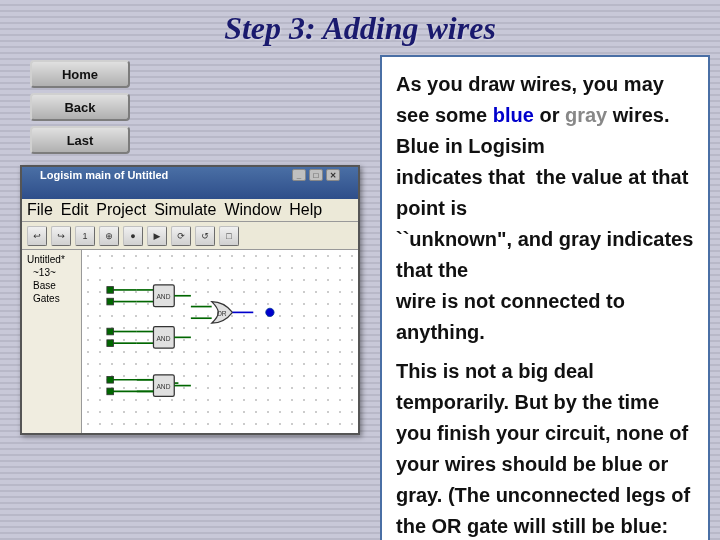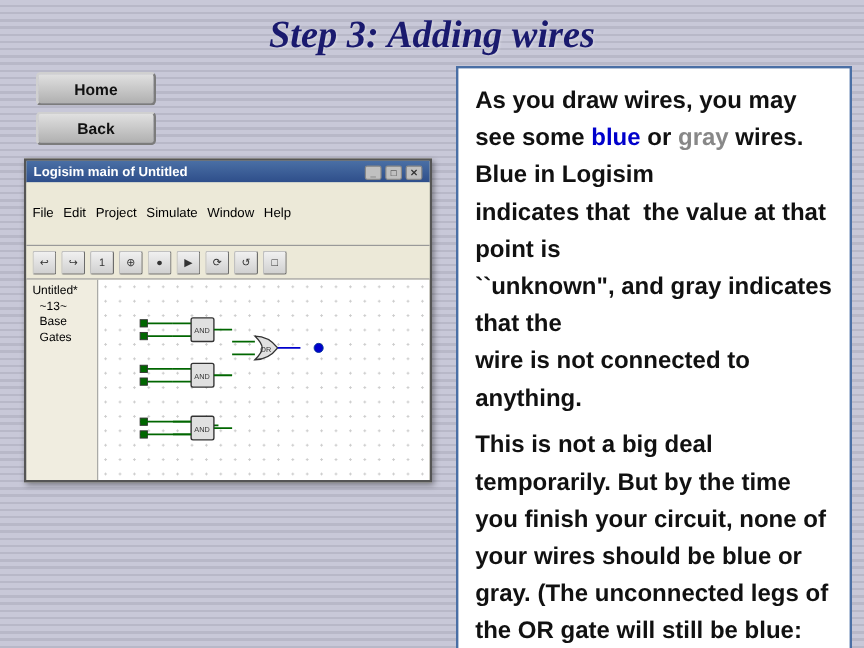--- a/index.html
+++ b/index.html
@@ -106,25 +106,25 @@
       flex-direction: column;
       font-size: 11px;
       box-shadow: 2px 2px 5px rgba(0,0,0,0.4);
     }
 
     .win-titlebar {
       background: linear-gradient(180deg, #4a6fa5 0%, #2e4e8a 100%);
       color: white;
       font-size: 11px;
       font-weight: bold;
-      padding: 2px 6px;
-      display: flex;
-      align-items: flex-end;
+      padding: 2px 18px;
+      display: flex;
+      align-items: flex-start;
       justify-content: space-between;
-      height: 18px;
+      height: 32px;
     }
 
     .win-title-text {
       font-size: 11px;
     }
 
     .win-controls {
       display: flex;
       gap: 3px;
     }
@@ -138,24 +138,24 @@
       font-size: 8px;
       display: flex;
       align-items: center;
       justify-content: center;
       color: #333;
     }
 
     .win-menubar {
       background: #ece9d8;
       border-bottom: 1px solid #999;
-      padding: 20px 5px;
+      padding: 2px 5px;
       display: flex;
       gap: 8px;
-      font-size: 11px;
+      font-size: 16px;
       color: #000;
     }
 
     .win-toolbar {
       background: #ece9d8;
       border-bottom: 1px solid #999;
       padding: 2px 5px;
       display: flex;
       align-items: center;
       gap: 4px;
@@ -259,20 +259,21 @@
     <h1 class="page-title">Step 3: Adding wires</h1>
   </div>
 
   <div class="main-content">
 
     <div class="left-panel">
 
       <div class="nav-buttons">
         <button class="nav-btn">Home</button>
         <button class="nav-btn">Back</button>
+        <button class="nav-btn">Last</button>
       </div>
 
       <div class="logisim-window">
 
         <div class="win-titlebar">
           <span class="win-title-text">Logisim main of Untitled</span>
           <div class="win-controls">
             <div class="win-ctrl">_</div>
             <div class="win-ctrl">□</div>
             <div class="win-ctrl">✕</div>

